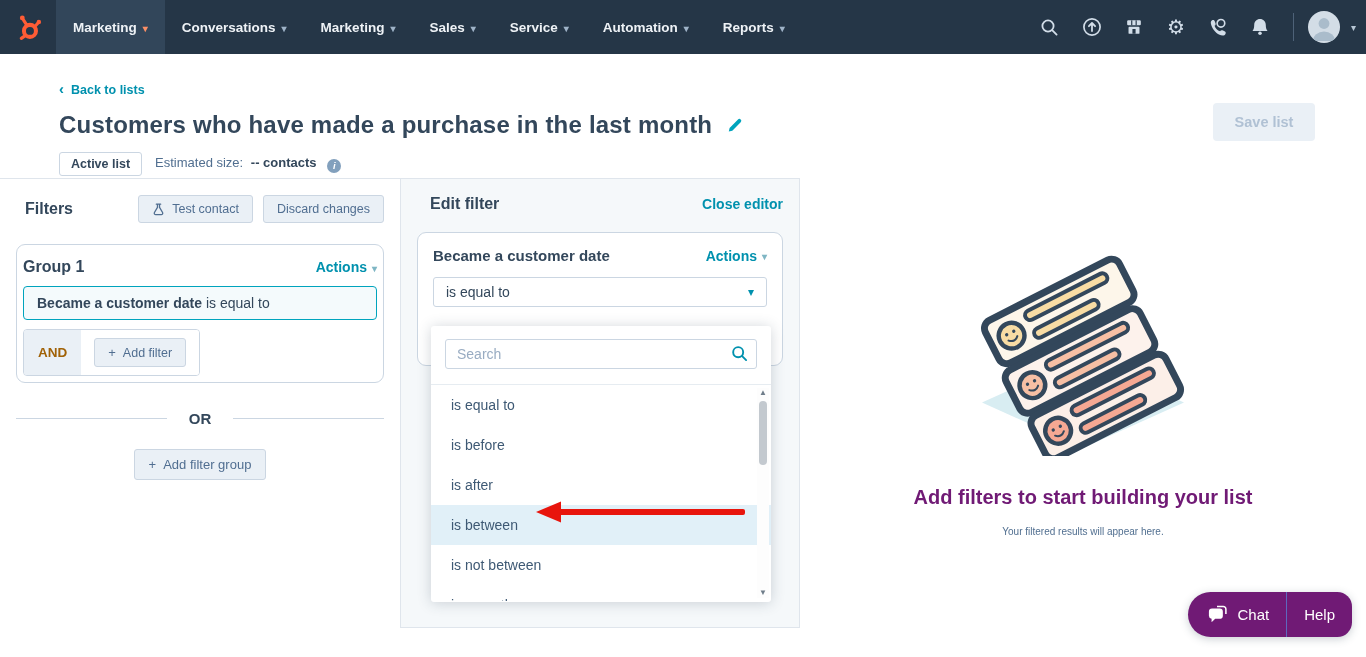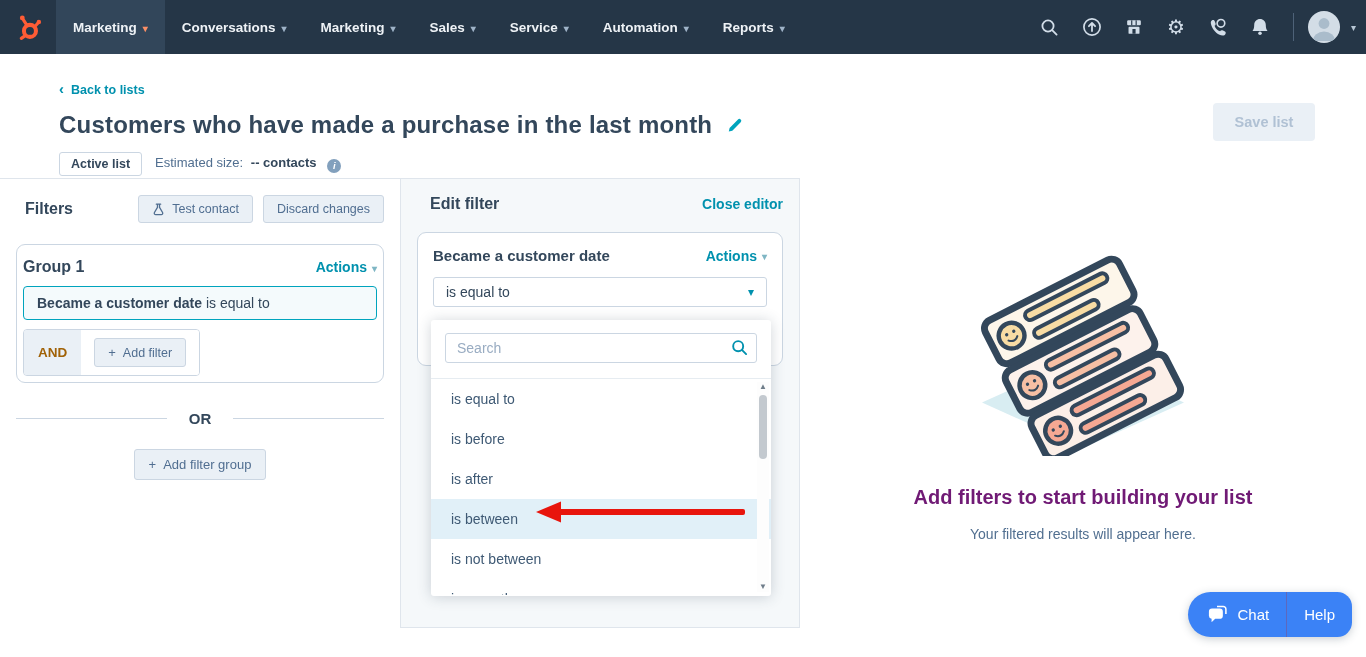--- a/index.html
+++ b/index.html
@@ -135,21 +135,21 @@
   .edit-card-head { display: flex; align-items: center; }
   .property-title { font-size: 15px; font-weight: 700; color: #33475b; flex: 1; }
   .operator-select {
     margin-top: 13px; height: 30px; background: #fff; border: 1px solid #cbd6e2;
     border-radius: 3px; display: flex; align-items: center; padding: 0 12px;
     font-size: 14px; color: #33475b; cursor: pointer;
   }
   .operator-select .caret { margin-left: auto; color: #0091ae; font-size: 12px; }
 
   .popover {
-    position: absolute; left: 30px; top: 141px; width: 340px; height: 276px;
+    position: absolute; left: 30px; top: 147px; width: 340px; height: 276px;
     background: #fff; border-radius: 3px; z-index: 5;
     box-shadow: 0 1px 14px rgba(45,62,80,.22);
     padding-top: 13px;
   }
   .search-wrap { margin: 0 14px; position: relative; }
   .search-input {
     width: 100%; height: 30px; border: 1px solid #cbd6e2; border-radius: 3px;
     padding: 0 32px 0 11px; font-family: inherit; font-size: 14px; color: #33475b; outline: none;
   }
   .search-input::placeholder { color: #99acc2; }
@@ -176,26 +176,26 @@
 
   .red-arrow { position: absolute; left: 536px; top: 500px; z-index: 9; pointer-events: none; }
 
   
   .empty-state {
     position: absolute; top: 178px; left: 800px; width: 566px; height: 479px;
     display: flex; flex-direction: column; align-items: center; background: #fff;
   }
   .empty-illustration { margin-top: 72px; }
   .empty-title { margin-top: 26px; font-size: 20px; font-weight: 700; color: #701a75; }
-  .empty-sub { margin-top: 17px; font-size: 14px; color: #516f90; }
+  .empty-sub { margin-top: 17px; font-size: 10px; color: #516f90; }
 
   
   .chat-widget {
     position: absolute; right: 14px; bottom: 20px; height: 45px;
-    display: flex; align-items: stretch; background: #3b82f6; color: #fff;
+    display: flex; align-items: stretch; background: #701a75; color: #fff;
     border-radius: 23px 15px 15px 23px; box-shadow: 0 2px 8px rgba(45,62,80,.25);
     overflow: hidden;
   }
   .chat-section { display: flex; align-items: center; gap: 9px; padding: 0 17px 0 19px; cursor: pointer; font-size: 15px; font-weight: 400; }
   .widget-divider { width: 1px; background: #5d68bd; }
   .help-section { display: flex; align-items: center; padding: 8px 17px; cursor: pointer; font-size: 15px; }
 </style>
 </head>
 <body>
 

